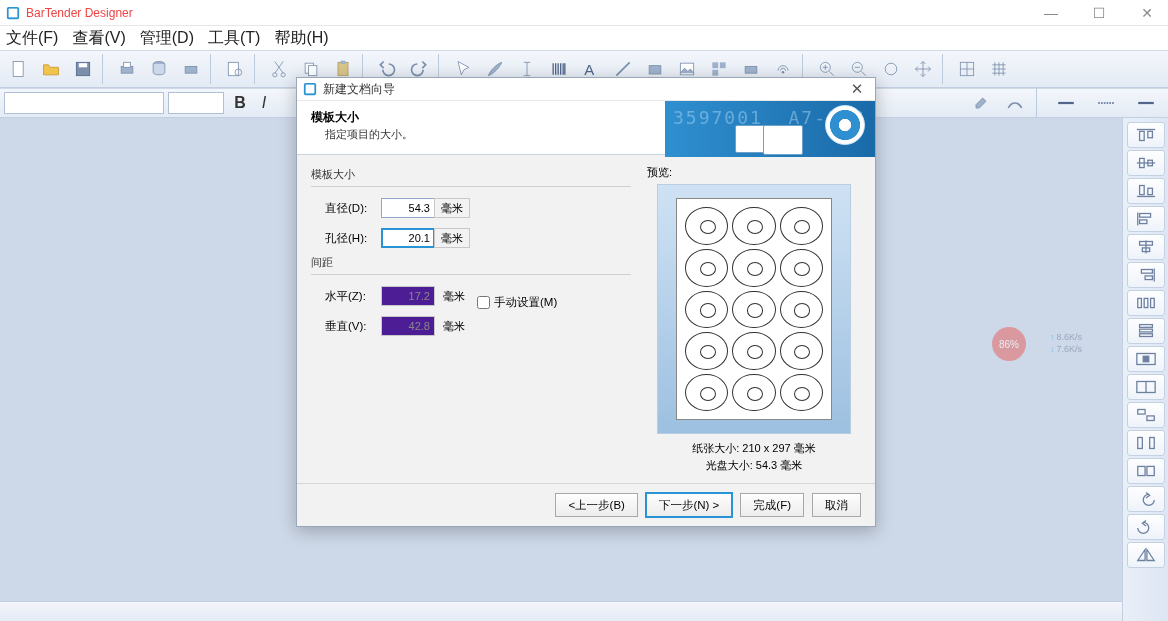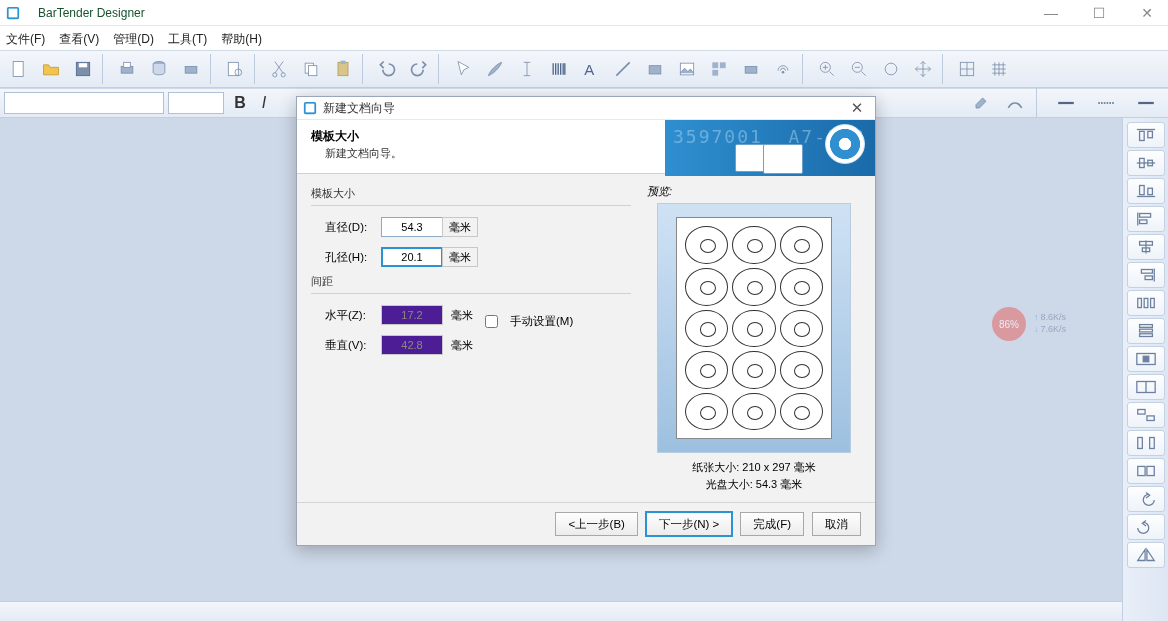--- a/index.html
+++ b/index.html
@@ -1,26 +1,26 @@
 <!DOCTYPE html>
 <html><head>
 <meta charset="utf-8">
 <style>
 * { box-sizing: border-box; margin: 0; padding: 0; font-family: "Microsoft YaHei", "SimSun", sans-serif; }
 body { width: 1168px; height: 621px; background: #fff; overflow: hidden; font-size: 12px; position: relative; }
 
 
 .titlebar { height: 26px; display: flex; align-items: center; padding: 0 6px; background: #fff; border-bottom: 1px solid #e8e8e8; }
 .titlebar .appicon { width: 14px; height: 14px; margin-right: 6px; }
-.titlebar .title { color: #14532d; font-size: 12px; flex: 1; margin-left: 12px; }
+.titlebar .title { color: #ef4444; font-size: 12px; flex: 1; }
 .titlebar .winbtns { display: flex; gap: 18px; color: #888; font-size: 14px; }
 .titlebar .winbtns span { width: 30px; text-align: center; cursor: default; }
 
 
-.menubar { height: 24px; display: flex; align-items: flex-end; padding: 2px 6px; gap: 14px; font-size: 12px; color: #222; }
+.menubar { height: 24px; display: flex; align-items: flex-start; padding: 2px 6px; gap: 14px; font-size: 16px; color: #222; }
 .menubar span { cursor: default; }
 
 
 .toolstrip { background: linear-gradient(#f3f6fb, #e4ebf5); border-top: 1px solid #d0d9e6; border-bottom: 1px solid #c2cfe0; display: flex; align-items: center; }
 .toolrow1 { height: 38px; padding: 2px 4px; gap: 2px; }
 .toolrow2 { height: 30px; padding: 2px 4px; gap: 4px; }
 .tbtn { width: 30px; height: 30px; border: 1px solid transparent; border-radius: 3px; display: flex; align-items: center; justify-content: center; color: #7b8fab; }
 .tbtn.wide { width: 36px; }
 .tbtn svg { width: 20px; height: 20px; }
 .sep { width: 6px; height: 30px; border-left: 1px solid #bccadd; margin: 0 2px; }
@@ -33,55 +33,55 @@
 
 .workspace { position: absolute; top: 118px; left: 0; right: 46px; bottom: 20px; background: #cdd8e8; }
 .statusbar { position: absolute; bottom: 0; left: 0; right: 46px; height: 20px; background: linear-gradient(#f3f6fb,#e4ebf5); border-top: 1px solid #c2cfe0; }
 
 
 .sidepal { position: absolute; top: 118px; right: 0; bottom: 0; width: 46px; background: linear-gradient(90deg,#e9eff8,#dde6f3); border-left: 1px solid #c2cfe0; display: flex; flex-direction: column; align-items: center; padding: 4px 2px; gap: 2px; }
 .palbtn { width: 38px; height: 26px; border: 1px solid #c4d1e3; border-radius: 3px; background: linear-gradient(#fdfefe,#eef3fa); display:flex; align-items:center; justify-content:center; }
 .palbtn svg { width: 22px; height: 16px; stroke:#6d80a0; fill:none; stroke-width:1.4; }
 
 
-.dialog { position: absolute; top: 96px; left: 296px; width: 580px; height: 450px; background: #fff; border: 1px solid #9aa7b8; box-shadow: 0 4px 16px rgba(0,0,0,.25); display: flex; flex-direction: column; }
+.dialog { position: absolute; top: 77px; left: 296px; width: 580px; height: 450px; background: #fff; border: 1px solid #9aa7b8; box-shadow: 0 4px 16px rgba(0,0,0,.25); display: flex; flex-direction: column; }
 .dlg-title { height: 24px; display: flex; align-items: center; padding: 2px 6px; border-bottom: 1px solid #e8e8e8; }
 .dlg-title .icon { width: 14px; height: 14px; margin-right: 6px; }
 .dlg-title .txt { flex: 1; font-size: 12px; color: #333; }
 .dlg-title .close { width: 24px; text-align: center; font-size: 15px; color: #555; }
 .dlg-banner { height: 56px; position: relative; background: #fff; border-bottom: 1px solid #c9d3e0; }
 .dlg-banner .heading { position: absolute; left: 14px; top: 8px; font-weight: bold; font-size: 12px; }
 .dlg-banner .sub { position: absolute; left: 28px; top: 26px; font-size: 11px; color: #333; }
 .dlg-banner .art { position: absolute; right: 0; top: 0; width: 210px; height: 56px; background: linear-gradient(90deg,#2f8fd0 0%, #1a6aa8 100%); overflow:hidden;}
 .dlg-body { flex: 1; background: #f2f2f2; display: flex; padding: 10px 14px; gap: 16px; }
 .dlg-left { flex: 0 0 320px; }
 .fieldset-label { font-size: 11px; color: #333; margin-top: 2px; margin-bottom: 4px;}
 .hr-under { border: none; border-top: 1px solid #d0d0d0; margin-bottom: 8px;}
 .form-row { display: flex; align-items: center; height: 26px; margin-bottom: 4px; }
 .form-row label { width: 70px; font-size: 11.5px; padding-left: 14px; }
-.form-row input { width: 62px; height: 20px; border: 1px solid #8fa8c8; background:#fff; font-size: 11px; padding: 1px 4px; text-align:center; }
+.form-row input { width: 54px; height: 20px; border: 1px solid #8fa8c8; background:#fff; font-size: 11px; padding: 1px 4px; text-align:right; }
 .form-row input.disabled { background:#4c1d95; color:#888; border-color:#c8c8c8;}
 .form-row input.hl { border-color:#2a93d4; box-shadow: 0 0 0 1px #2a93d4 inset;}
 .form-row .unit { font-size: 11px; margin-left: 8px; }
 .form-row .unitbox { border:1px solid #c8c8c8; height:20px; display:flex; align-items:center; padding:0 6px; font-size:11px; margin-left:-1px;}
-.chk { display:flex; align-items:center; gap:12px; font-size:11.5px; margin-left: 12px;}
+.chk { display:flex; align-items:center; gap:4px; font-size:11.5px; margin-left: 12px;}
 .chk input { width:13px; height:13px;}
 .dlg-right { flex: 1; }
-.preview-label { font-size: 11px; margin-bottom: 4px; font-style: italic; }
+.preview-label { font-size: 11px; margin-bottom: 4px; }
 .preview-box { width: 194px; height: 250px; background: linear-gradient(180deg,#cfe2f4 0%, #9dc0e0 100%); display:flex; align-items:center; justify-content:center; border:1px solid #b9cde2; margin: 0 auto;}
 .paper { width: 156px; height: 222px; background:#fff; border:1px solid #888; display:grid; grid-template-columns: repeat(3,1fr); grid-template-rows: repeat(5,1fr); gap:4px; padding:8px;}
 .cdisc { border:1.4px solid #333; border-radius:50%; position:relative;}
 .cdisc::after { content:""; position:absolute; width:34%; height:34%; border:1.4px solid #333; border-radius:50%; top:33%; left:33%;}
 .preview-caption { text-align:center; font-size:11px; margin-top:6px; line-height:1.5;}
 .dlg-foot { height: 44px; border-top: 1px solid #d6d6d6; background: #f2f2f2; display:flex; align-items:center; justify-content:flex-end; gap:8px; padding: 0 14px;}
 .dlg-foot button { height: 24px; padding: 0 12px; font-size: 11.5px; border:1px solid #a8a8a8; background: linear-gradient(#fefefe,#ececec); cursor:default;}
 .dlg-foot button.primary { border-color:#2a93d4; box-shadow: 0 0 0 1px #2a93d4; }
 
 
-.netbadge { position:absolute; top: 306px; right: 56px; width: 120px; height: 36px; display:flex; align-items:center; gap:8px; opacity:.55;}
+.netbadge { position:absolute; top: 326px; right: 56px; width: 120px; height: 36px; display:flex; align-items:center; gap:24px; opacity:.55;}
 .netbadge .circle { width:34px; height:34px; border-radius:50%; background:#e66565; color:#fff; display:flex; align-items:center; justify-content:center; font-size:10px;}
 .netbadge .spd { font-size:9px; color:#6d80a0; line-height:1.3;}
 .arrowup::before { content:"↑"; color:#4aa6e0; margin-right:2px;}
 .arrowdn::before { content:"↓"; color:#4aa6e0; margin-right:2px;}
 
 
 .art .stripe { position:absolute; font-family: monospace; color:#a7d4f3; opacity:.5; font-size:18px; top:6px; left:8px; letter-spacing:2px;}
 .art .lab1 { position:absolute; bottom:4px; left:70px; width:36px; height:28px; background:#fff; border:1px solid #6fa0c8; border-radius:2px;}
 .art .lab2 { position:absolute; bottom:2px; left:98px; width:40px; height:30px; background:#fff; border:1px solid #6fa0c8; border-radius:2px;}
 .art .disc { position:absolute; top:4px; right:10px; width:40px; height:40px; border-radius:50%; background: radial-gradient(circle,#fff 0 22%, #2f8fd0 24% 55%, #fff 57% 100%); border:1px solid #cde4f5;}
@@ -449,21 +449,21 @@
   <div class="dlg-title">
     <svg class="icon" viewBox="0 0 16 16">
         <rect x="1" y="1" width="14" height="14" rx="2" fill="#2a93d4"></rect>
         <rect x="3" y="3" width="10" height="10" fill="#fff"></rect>
       </svg>
     <span class="txt">新建文档向导</span>
     <span class="close">✕</span>
   </div>
   <div class="dlg-banner">
     <div class="heading">模板大小</div>
-    <div class="sub">新建文档向导。</div>
+    <div class="sub">指定项目的大小。</div>
     <div class="art">
       <div class="stripe">3597001&nbsp;&nbsp;A7-118</div>
       <div class="lab1"></div>
         <div class="lab2"></div>
         <div class="disc"></div>
     </div>
   </div>
   <div class="dlg-body">
     <div class="dlg-left">
       <div class="fieldset-label">模板大小</div>

